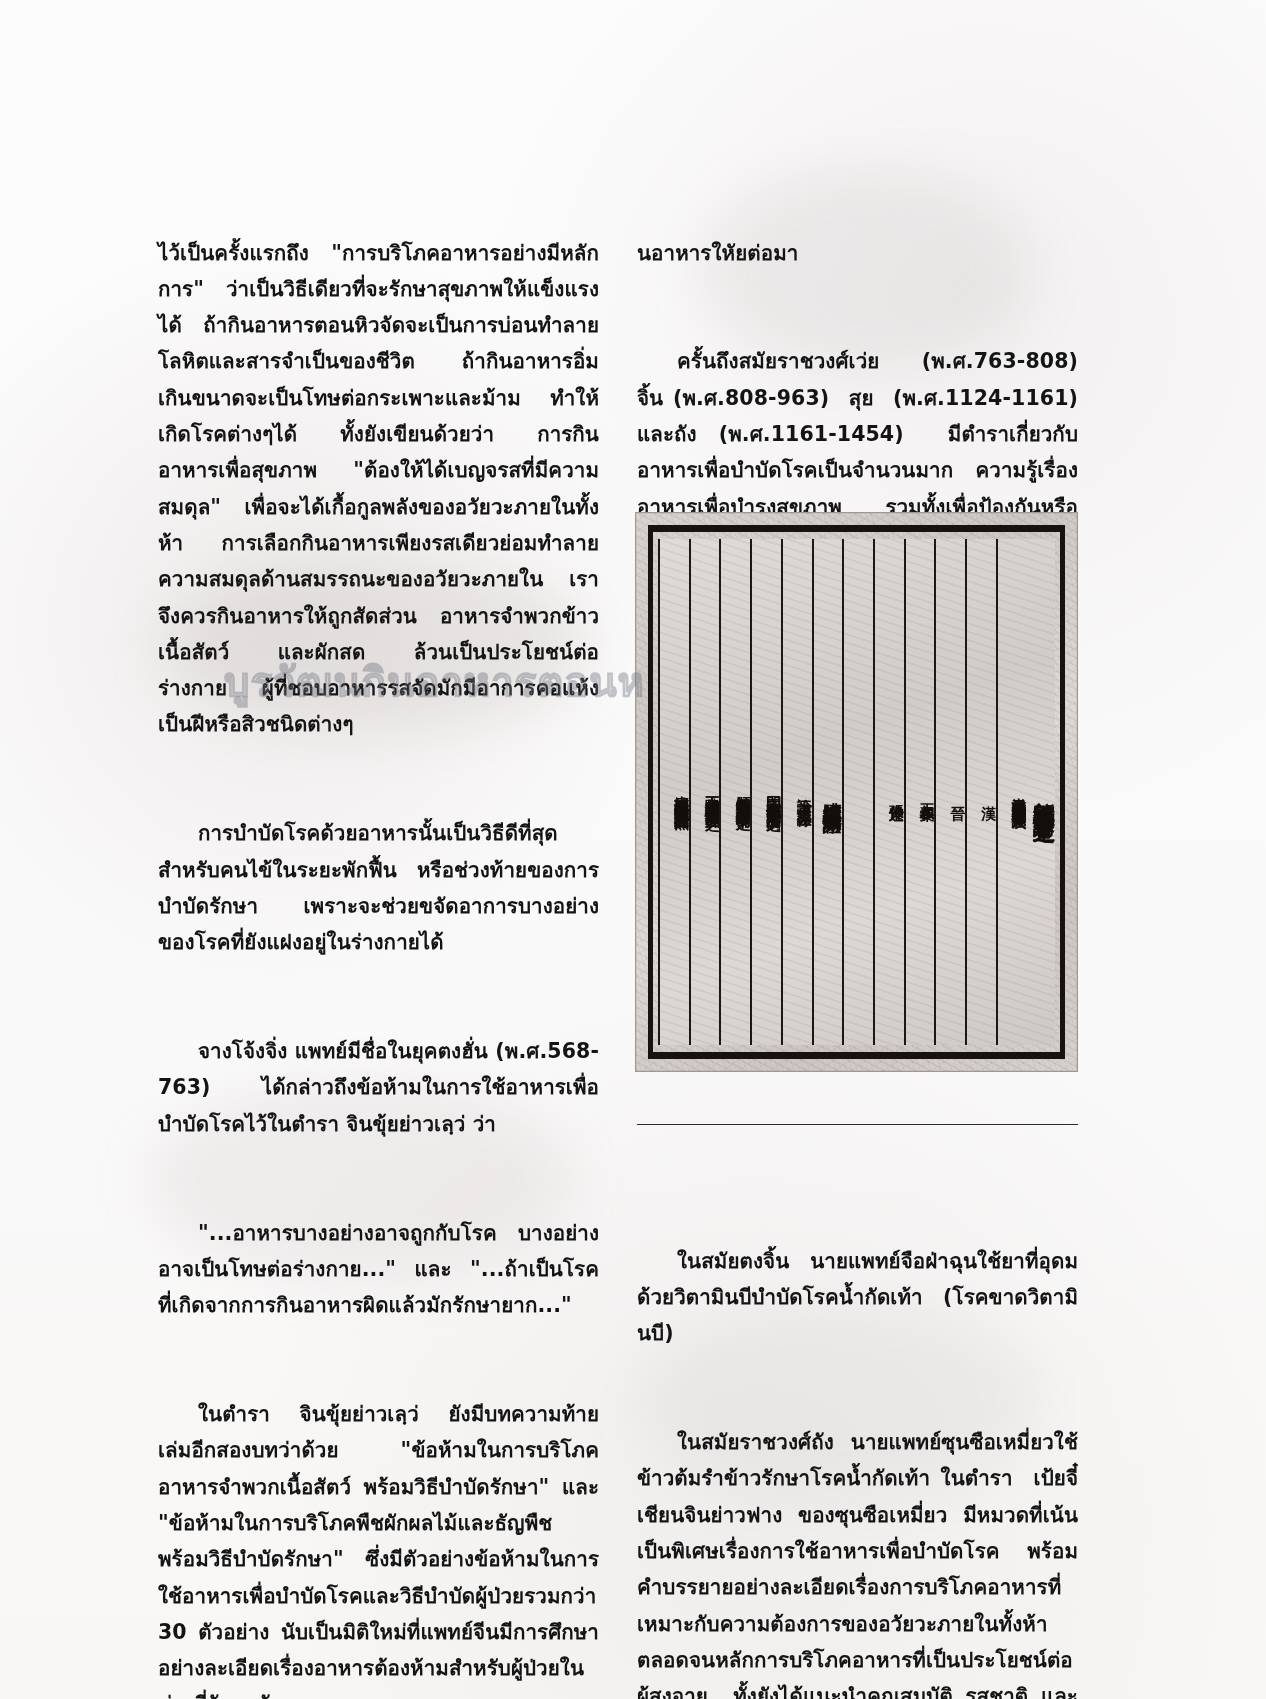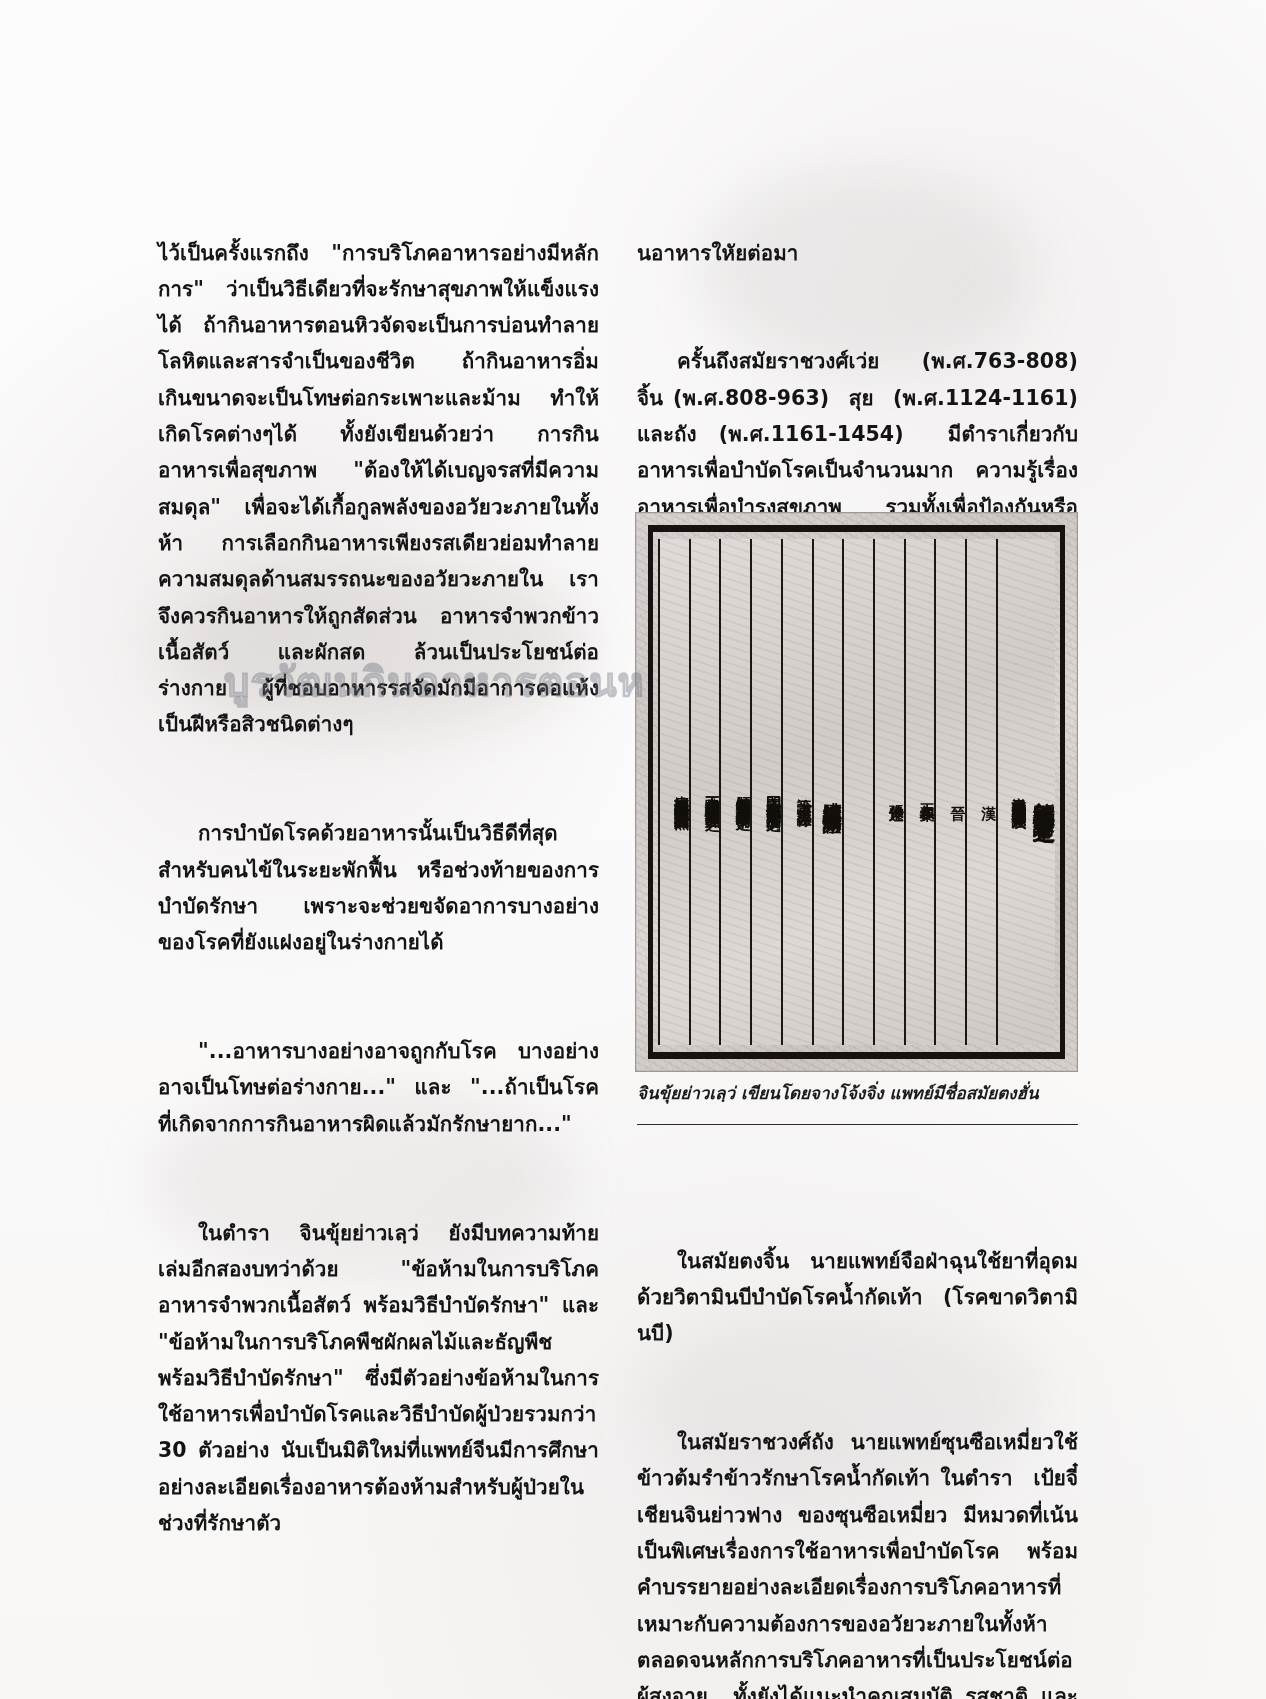--- a/index.html
+++ b/index.html
@@ -120,20 +120,21 @@
 <div class="smudge" style="left:160px;top:560px;width:430px;height:170px;background:rgba(176,168,166,.22);"></div>
 <div class="smudge" style="left:700px;top:170px;width:330px;height:200px;background:rgba(180,172,170,.17);"></div>
 <div class="smudge" style="left:150px;top:1080px;width:420px;height:200px;background:rgba(178,170,168,.16);"></div>
 <div class="smudge" style="left:640px;top:1300px;width:400px;height:200px;background:rgba(180,173,170,.13);"></div>
 
 <div class="content">
 
   <div class="col" id="col-left">
     <p>ไว้เป็นครั้งแรกถึง "การบริโภคอาหารอย่างมีหลักการ" ว่าเป็นวิธีเดียวที่จะรักษาสุขภาพให้แข็งแรงได้  ถ้ากินอาหารตอนหิวจัดจะเป็นการบ่อนทำลายโลหิตและสารจำเป็นของชีวิต  ถ้ากินอาหารอิ่มเกินขนาดจะเป็นโทษต่อกระเพาะและม้าม  ทำให้เกิดโรคต่างๆได้  ทั้งยังเขียนด้วยว่า  การกินอาหารเพื่อสุขภาพ  "ต้องให้ได้เบญจรสที่มีความสมดุล"  เพื่อจะได้เกื้อกูลพลังของอวัยวะภายในทั้งห้า  การเลือกกินอาหารเพียงรสเดียวย่อมทำลายความสมดุลด้านสมรรถนะของอวัยวะภายใน  เราจึงควรกินอาหารให้ถูกสัดส่วน  อาหารจำพวกข้าว  เนื้อสัตว์  และผักสด  ล้วนเป็นประโยชน์ต่อร่างกาย ผู้ที่ชอบอาหารรสจัดมักมีอาการคอแห้ง เป็นฝีหรือสิวชนิดต่างๆ</p>
     <p class="indent">การบำบัดโรคด้วยอาหารนั้นเป็นวิธีดีที่สุดสำหรับคนไข้ในระยะพักฟื้น  หรือช่วงท้ายของการบำบัดรักษา  เพราะจะช่วยขจัดอาการบางอย่างของโรคที่ยังแฝงอยู่ในร่างกายได้</p>
+    <p class="indent">จางโจ้งจิ่ง แพทย์มีชื่อในยุคตงฮั่น (พ.ศ.568-763) ได้กล่าวถึงข้อห้ามในการใช้อาหารเพื่อบำบัดโรคไว้ในตำรา จินขุ้ยย่าวเลฺว่ ว่า</p>
     <p class="indent">"...อาหารบางอย่างอาจถูกกับโรค  บางอย่างอาจเป็นโทษต่อร่างกาย..."  และ  "...ถ้าเป็นโรคที่เกิดจากการกินอาหารผิดแล้วมักรักษายาก..."</p>
     <p class="indent">ในตำรา  จินขุ้ยย่าวเลฺว่  ยังมีบทความท้ายเล่มอีกสองบทว่าด้วย  "ข้อห้ามในการบริโภคอาหารจำพวกเนื้อสัตว์ พร้อมวิธีบำบัดรักษา" และ "ข้อห้ามในการบริโภคพืชผักผลไม้และธัญพืช  พร้อมวิธีบำบัดรักษา"  ซึ่งมีตัวอย่างข้อห้ามในการใช้อาหารเพื่อบำบัดโรคและวิธีบำบัดผู้ป่วยรวมกว่า 30 ตัวอย่าง นับเป็นมิติใหม่ที่แพทย์จีนมีการศึกษาอย่างละเอียดเรื่องอาหารต้องห้ามสำหรับผู้ป่วยในช่วงที่รักษาตัว</p>
     
   </div>
 
   <div class="col" id="col-right-top">
     <p>นอาหารใหัยต่อมา</p>
     <p class="indent">ครั้นถึงสมัยราชวงศ์เว่ย  (พ.ศ.763-808)  จิ้น (พ.ศ.808-963)  สุย  (พ.ศ.1124-1161)  และถัง (พ.ศ.1161-1454)  มีตำราเกี่ยวกับอาหารเพื่อบำบัดโรคเป็นจำนวนมาก  ความรู้เรื่องอาหารเพื่อบำรุงสุขภาพ รวมทั้งเพื่อป้องกันหรือบำบัดโรคบางชนิดเริ่มชัดเจนมากขึ้น  เช่นในตำรา  โจ่วโห้วเปี้ยจี๋ฟาง  ซึ่งเขียนโดยเก๋อโหง แพทย์มีชื่อในสมัยราชวงศ์จิ้น กล่าวถึงการใช้สาหร่ายทะเลแช่เหล้าเพื่อรักษาโรคคอหอยพอก และการใช้ตับอ่อนหมูรักษาโรคเบาหวาน</p>
   </div>
 
@@ -152,21 +153,20 @@
           <div class="cn-col small">論十三首 脈證二條</div>
           <div class="cn-col small">問曰上工治未病何也〇師曰夫治未病者見肝之病</div>
           <div class="cn-col small">知肝傳脾當先實脾四季脾王不受邪即勿補之中</div>
           <div class="cn-col small">工不曉相傳見肝之病不解實脾惟治肝也夫肝之</div>
           <div class="cn-col small">病補用酸助用焦苦益用甘味之藥調之酸入肝焦</div>
         </div>
       </div>
     </div>
   </div>
 
-  <div class="caption">จินขุ้ยย่าวเลฺว่ เขียนโดยจางโจ้งจิ่ง แพทย์มีชื่อสมัยตงฮั่น</div>
   <div class="rule"></div>
 
   <div class="col" id="col-right-bottom">
     <p class="indent">ในสมัยตงจิ้น  นายแพทย์จือฝ่าฉุนใช้ยาที่อุดมด้วยวิตามินบีบำบัดโรคน้ำกัดเท้า (โรคขาดวิตามินบี)</p>
     <p class="indent">ในสมัยราชวงศ์ถัง  นายแพทย์ซุนซือเหมี่ยวใช้ข้าวต้มรำข้าวรักษาโรคน้ำกัดเท้า ในตำรา  เป้ยจี๋เชียนจินย่าวฟาง  ของซุนซือเหมี่ยว  มีหมวดที่เน้นเป็นพิเศษเรื่องการใช้อาหารเพื่อบำบัดโรค  พร้อมคำบรรยายอย่างละเอียดเรื่องการบริโภคอาหารที่เหมาะกับความต้องการของอวัยวะภายในทั้งห้า  ตลอดจนหลักการบริโภคอาหารที่เป็นประโยชน์ต่อผู้สูงอายุ  ทั้งยังได้แนะนำคุณสมบัติ รสชาติ และสรรพคุณของอาหารจำ</p>
   </div>
 
   <div class="wm" id="wm-thai">บูรวัฒนกินอาหารตอนห</div>
 
   <div class="footer">

